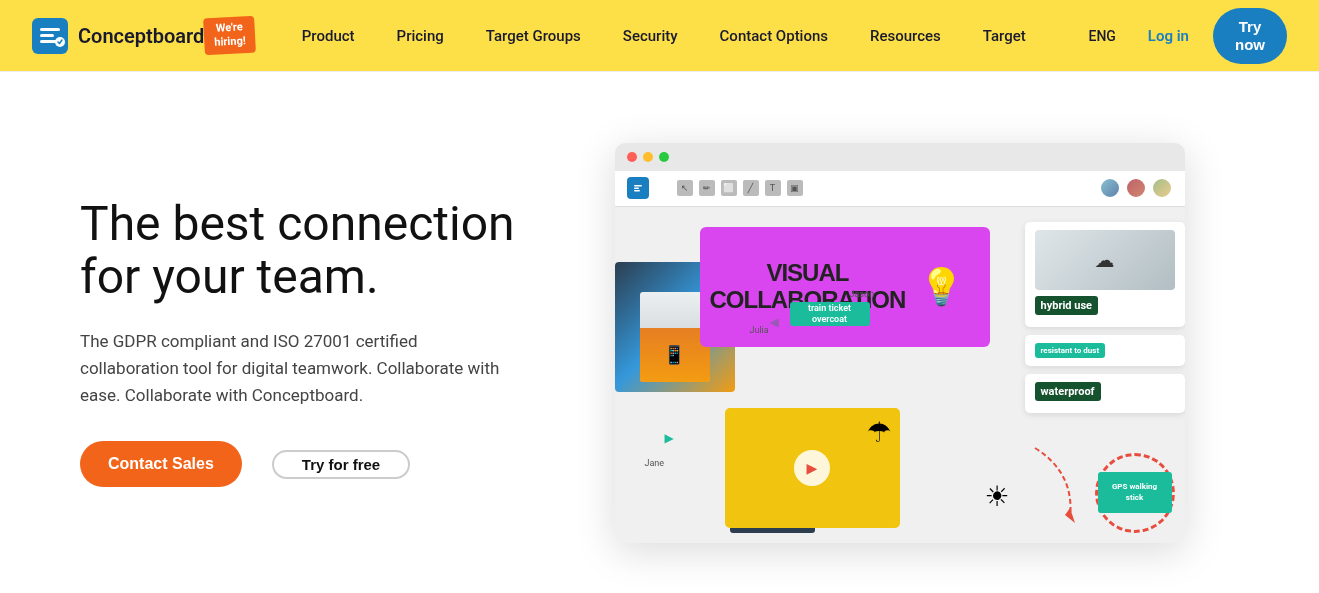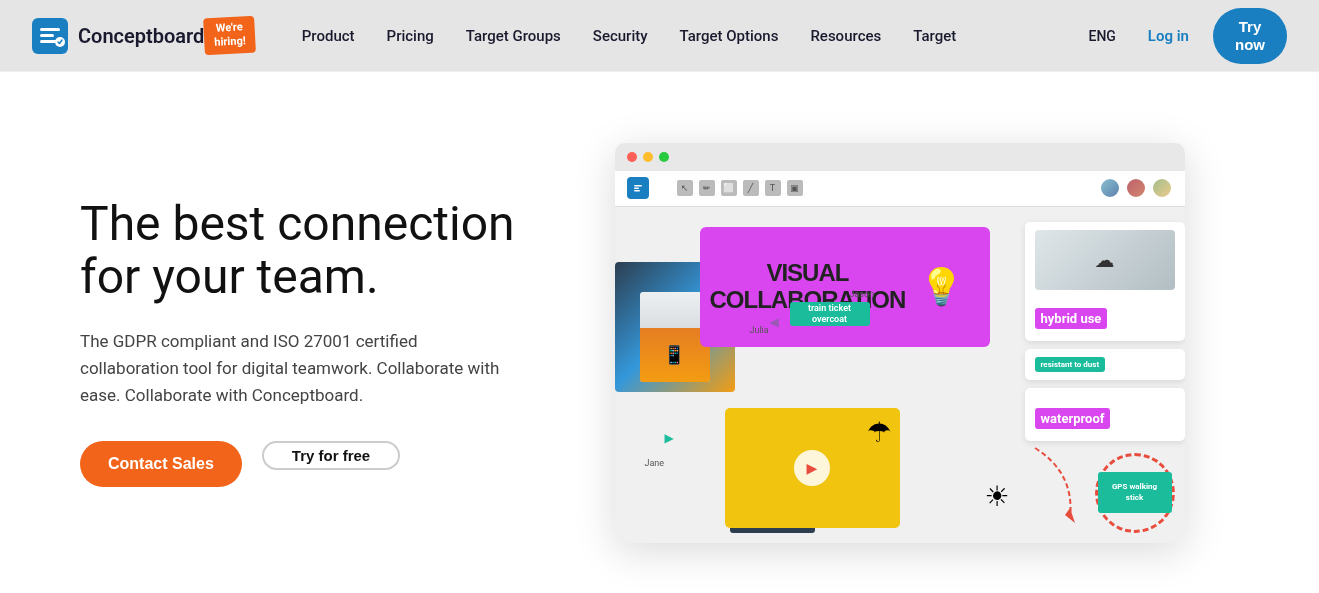--- a/index.html
+++ b/index.html
@@ -7,21 +7,21 @@
 
     
     .navbar {
       display: flex;
       align-items: center;
       padding: 0 32px;
       height: 72px;
       border-bottom: 1px solid #eee;
       position: sticky;
       top: 0;
-      background: #e5e5e5;
+      background: #fde047;
       z-index: 100;
     }
     .logo-area {
       display: flex;
       align-items: center;
       gap: 10px;
       text-decoration: none;
     }
     .logo-icon {
       width: 36px;
@@ -40,21 +40,21 @@
       padding: 4px 10px;
       border-radius: 4px;
       line-height: 1.3;
       text-align: center;
       transform: rotate(-3deg);
       cursor: pointer;
     }
     .nav-links {
       display: flex;
       align-items: center;
-      gap: 4px;
+      gap: 14px;
       margin-left: 32px;
       flex: 1;
     }
     .nav-link {
       font-size: 15px;
       color: #1a1a2e;
       font-weight: 500;
       padding: 8px 14px;
       cursor: pointer;
       text-decoration: none;
@@ -114,22 +114,22 @@
       margin-bottom: 24px;
     }
     .hero-sub {
       font-size: 17px;
       color: #444;
       line-height: 1.6;
       margin-bottom: 32px;
     }
     .hero-buttons {
       display: flex;
-      align-items: flex-start;
-      gap: 20px;
+      align-items: center;
+      gap: 30px;
     }
     .contact-btn {
       background: #f26419;
       color: #fff;
       font-size: 16px;
       font-weight: 700;
       border: none;
       border-radius: 30px;
       padding: 14px 28px;
       cursor: pointer;
@@ -314,29 +314,28 @@
       box-shadow: 0 2px 6px rgba(0,0,0,0.1);
     }
     .rc-photo {
       width: 100%;
       height: 60px;
       border-radius: 4px;
       background: linear-gradient(135deg, #74b9ff, #a29bfe);
       margin-bottom: 6px;
     }
     .rc-badge {
-      background: #d946ef;
-      color: #fff;
-      font-size: 13px;
+      background: #14532d;
+      color: #fff;
+      font-size: 11px;
       font-weight: 700;
       padding: 3px 6px;
       border-radius: 3px;
       display: inline-block;
       margin-bottom: 4px;
-      margin-top: 12px;
     }
     .rc-badge2 {
       background: #1abc9c;
       color: #fff;
       font-size: 8px;
       font-weight: 700;
       padding: 3px 6px;
       border-radius: 3px;
       display: inline-block;
     }
@@ -426,21 +425,21 @@
   <div class="hiring-badge">
     <div>We're</div>
     <div>hiring!</div>
   </div>
 
   <div class="nav-links">
     <a class="nav-link" href="#">Product</a>
     <a class="nav-link" href="#">Pricing</a>
     <a class="nav-link" href="#">Target Groups</a>
     <a class="nav-link" href="#">Security</a>
-    <a class="nav-link" href="#">Target Options</a>
+    <a class="nav-link" href="#">Contact Options</a>
     <a class="nav-link" href="#">Resources</a>
     <a class="nav-link" href="#">Target</a>
   </div>
 
   <div class="nav-right">
     <span class="lang-btn">ENG</span>
     <a class="login-btn" href="#">Log in</a>
     <button class="try-btn-nav">
       <div>Try</div>
       <div>now</div>

